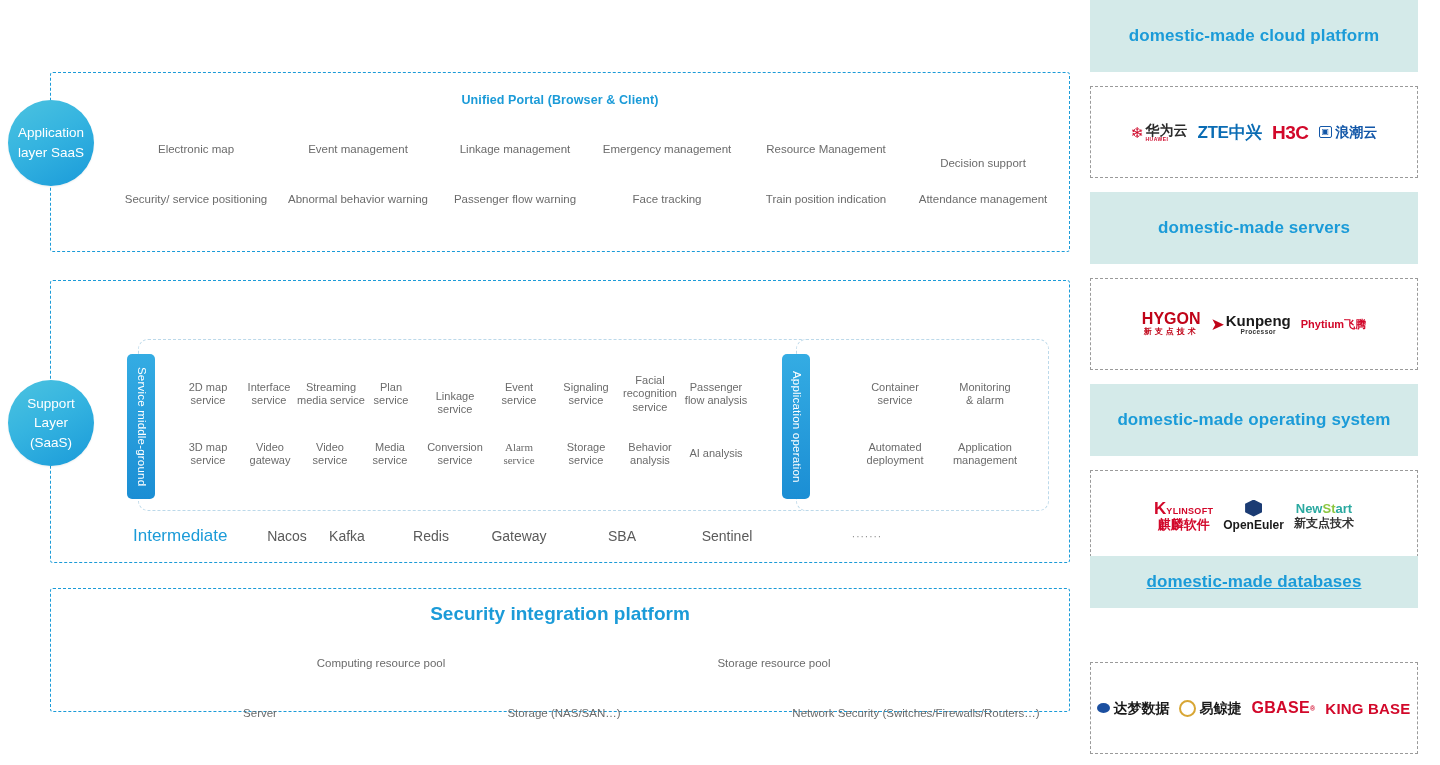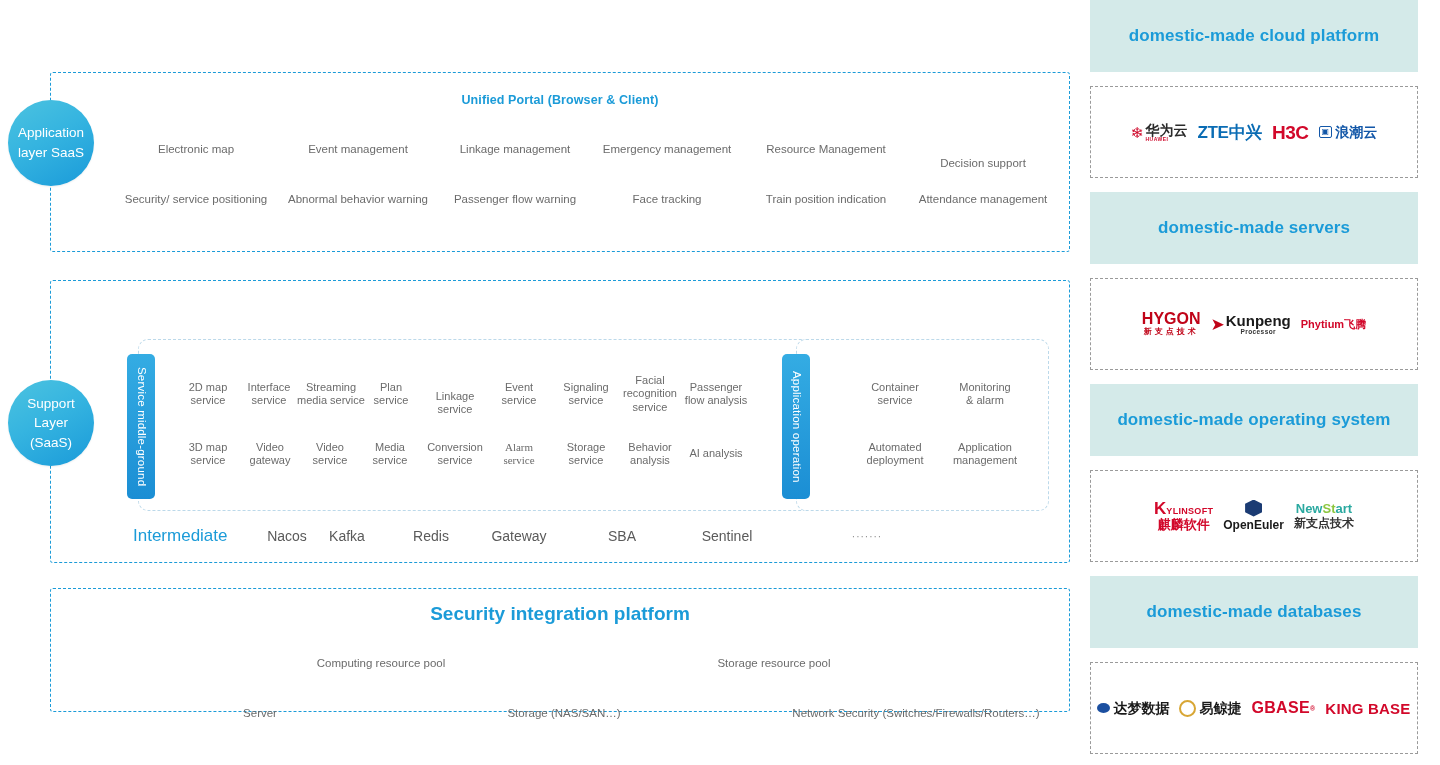--- a/index.html
+++ b/index.html
@@ -401,21 +401,21 @@
         <span class="logo lg-kylin">
       <span><span class="k">K</span><span class="en">YLINSOFT</span><span class="cn2 cn">麒麟软件</span></span>
         </span>
         <span class="logo lg-openeuler">
       <span><span class="hex"></span>OpenEuler</span>
         </span>
         <span class="logo lg-newstart">
       <span>New<span class="star">St</span>art<span class="cn3 cn">新支点技术</span></span>
         </span>
       </div>
-      <div class="side-head" style="top: 576px; height: 72px;">domestic-made databases</div>
+      <div class="side-head" style="top: 556px; height: 52px; text-decoration: underline;">domestic-made databases</div>
       <div class="side-body" style="top: 662px; height: 92px;">
         <span class="logo lg-dameng">
       <span class="dot"></span>
           <span class="cn">达梦数据</span>
         </span>
         <span class="logo lg-yijujie">
       <span class="ring"></span>
           <span class="cn">易鲸捷</span>
         </span>
         <span class="logo lg-gbase">GBASE<sup>®</sup></span>

